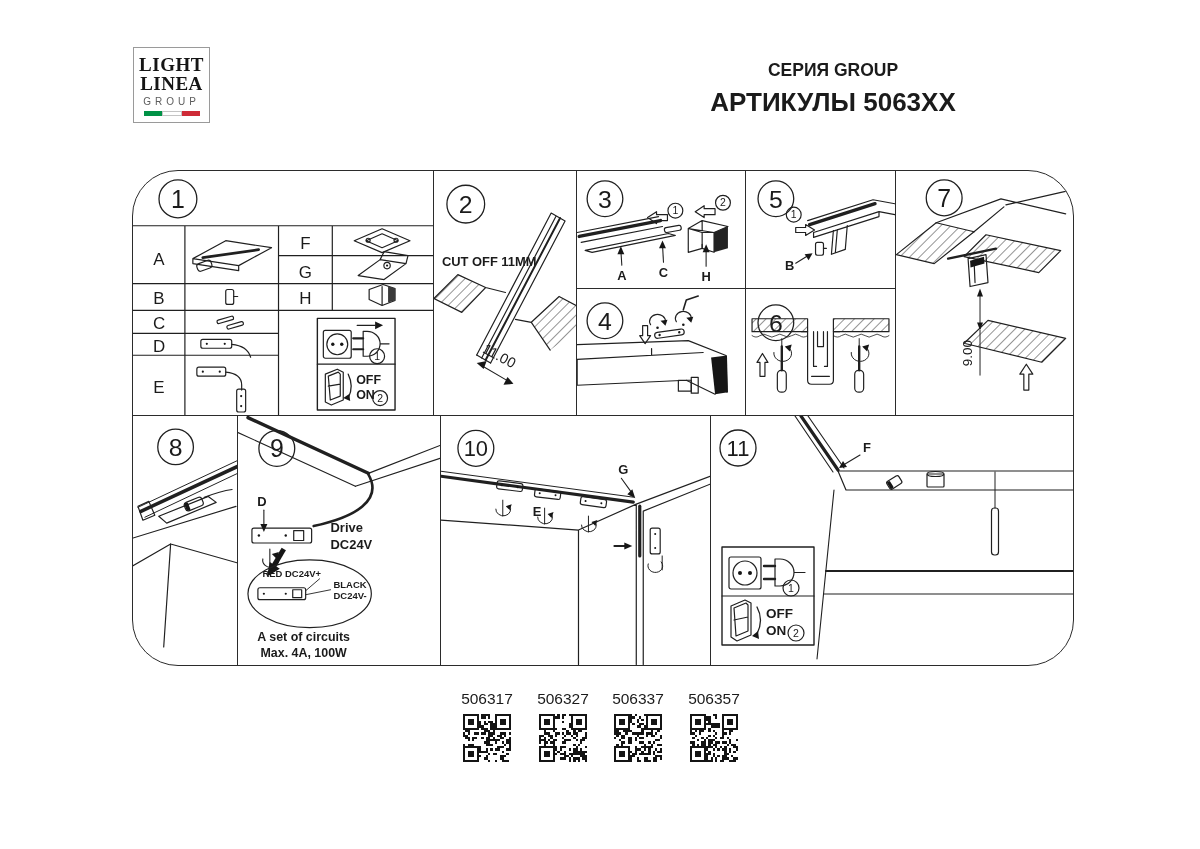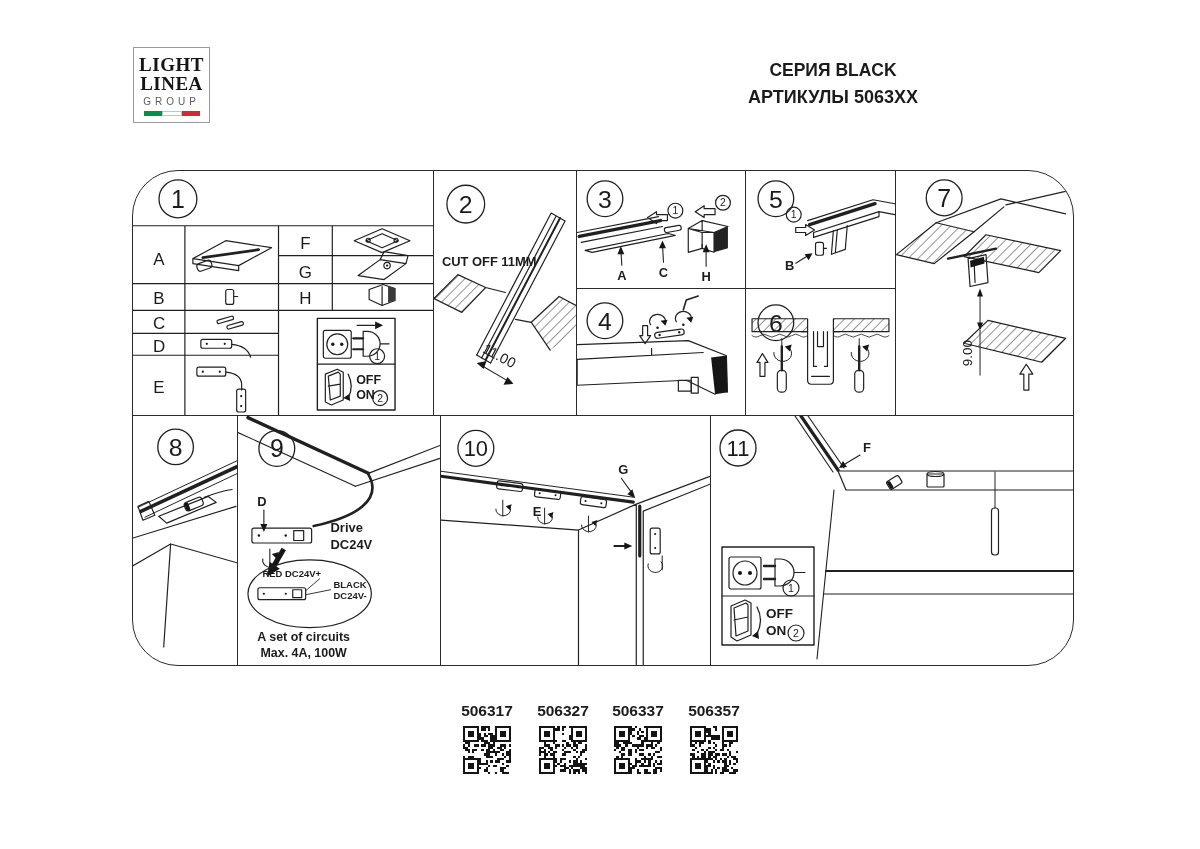--- a/index.html
+++ b/index.html
@@ -9,60 +9,60 @@
   
   #logo-box{left:133px;top:47px;width:77px;height:76px;border:1px solid #9a9a9a;
             background:#fff;text-align:center;box-sizing:border-box;padding-top:7px;}
   .logo-word{font-family:"Liberation Serif",serif;font-weight:bold;font-size:19px;
              line-height:19px;letter-spacing:.5px;color:#151515;}
   .logo-group{font-size:10px;letter-spacing:4px;color:#5c5c5c;margin-top:3px;}
   .flag{width:56px;height:5px;margin:4px auto 0;display:flex;}
   .flag span{flex:1;height:100%;}
   #title{left:249px;top:55px;font-size:23.5px;font-weight:bold;line-height:30px;color:#181818;}
   #series{left:723px;top:60px;width:220px;text-align:center;font-size:17.5px;font-weight:bold;}
-  #articles{left:693px;top:87px;width:280px;text-align:center;font-size:18px;font-weight:bold;}
+  #articles{left:693px;top:87px;width:280px;text-align:center;font-size:26px;font-weight:bold;}
   
   #sheet{left:132px;top:170px;width:940px;height:494px;border:1.5px solid #2b2b2b;
          border-radius:46px;overflow:hidden;background:#fff;}
   .panel{position:absolute;box-sizing:border-box;}
   .br{border-right:1.4px solid #2b2b2b;}
   .bb{border-bottom:1.4px solid #2b2b2b;}
   .panel svg{display:block;width:100%;height:100%;}
   .ln{fill:none;stroke:#202020;stroke-width:1.2;stroke-linecap:round;stroke-linejoin:round;}
   .fil{fill:#161616;stroke:none;}
   text{font-family:"Liberation Sans",sans-serif;fill:#1b1b1b;}
   .num{font-size:25px;}
   .numS{font-size:22px;}
   .ltr{font-size:17px;}
   .lblB{font-size:13px;font-weight:bold;}
   .stp{font-size:10.5px;}
   .onoff{font-size:12.5px;font-weight:bold;}
   
   .qr-item{position:absolute;top:691px;width:58px;text-align:center;}
-  .qr-label{font-size:15.5px;font-weight:bold;line-height:16px;margin-top:12px;}
+  .qr-label{font-size:15.5px;font-weight:normal;line-height:16px;}
   .qr{width:48px;height:48px;margin:7px auto 0;}
   .qr svg{width:48px;height:48px;shape-rendering:crispEdges;}
   .qr svg rect{fill:#141414;}
 </style>
 </head>
 <body>
 
 <div class="abs" id="logo-box">
   <div class="logo-word">LIGHT</div>
   <div class="logo-word">LINEA</div>
   <div class="logo-group">GROUP</div>
   <div class="flag">
     <span style="background:#009246"></span>
       <span style="background:#ffffff;border:1px solid #c4c4c4;box-sizing:border-box"></span>
       <span style="background:#ce2b37"></span>
   </div>
 </div>
 <div class="abs" id="title">
 </div>
-<div class="abs" id="series">СЕРИЯ BLACK</div>
+<div class="abs" id="series">СЕРИЯ GROUP</div>
 <div class="abs" id="articles">АРТИКУЛЫ 5063XX</div>
 
 <div class="abs" id="sheet">
 
   <div class="panel br bb" id="p1" style="left:0;top:0;width:301px;height:245px">
     <svg viewBox="0 0 301 245">
       <g>
         <circle class="ln" cx="45" cy="28" r="19" style="stroke-width:1.3"></circle>
         <text class="num" x="45" y="37" text-anchor="middle">1</text>
       </g>

